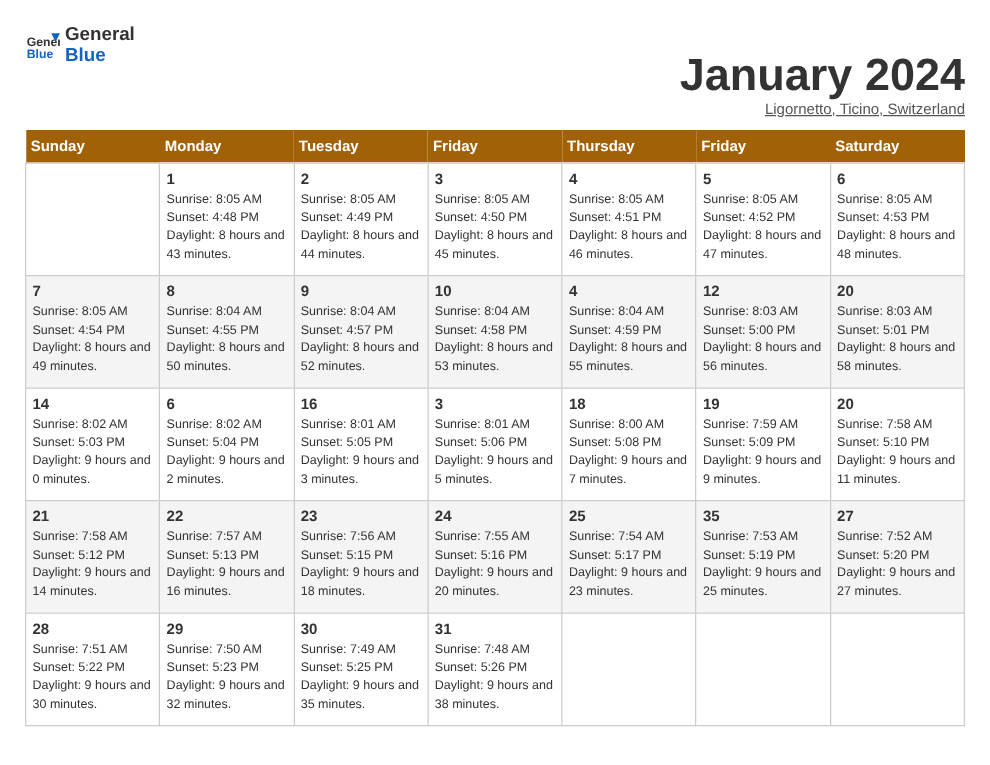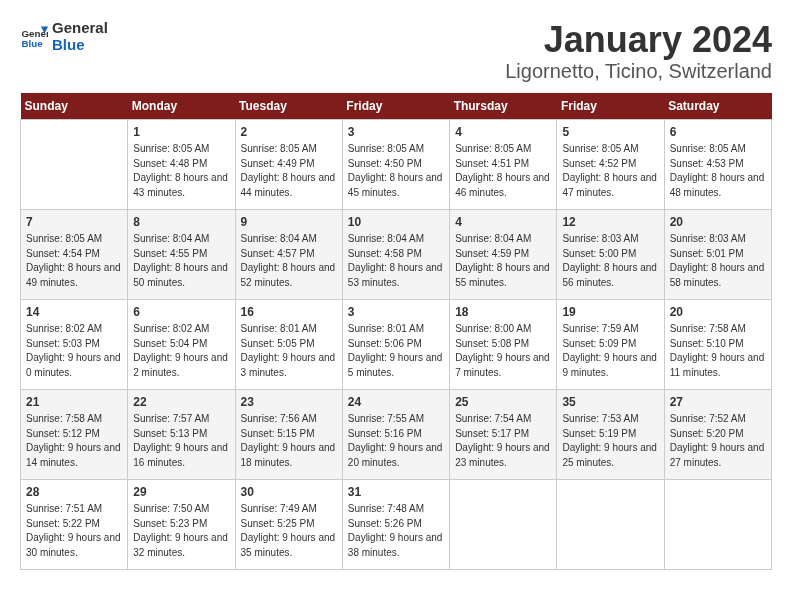--- a/index.html
+++ b/index.html
@@ -20,38 +20,40 @@
       display: flex;
       align-items: center;
       gap: 4px;
     }
     .logo-icon {
       width: 28px;
       height: 28px;
     }
     .title-block {
       text-align: right;
+      margin-top: 20px;
     }
     .calendar-title {
       font-size: 36px;
       font-weight: bold;
       color: #333;
       line-height: 1.1;
     }
     .calendar-subtitle {
-      font-size: 20px;
+      font-size: 12px;
       color: #555;
+      text-decoration: underline;
     }
     table {
       width: 100%;
       border-collapse: collapse;
       font-size: 11px;
     }
     thead tr th {
-      background-color: #7f1d1d;
+      background-color: #a16207;
       color: #fff;
       padding: 6px 4px;
       text-align: left;
       font-size: 12px;
       font-weight: bold;
     }
     tbody tr td {
       border: 1px solid #ccc;
       vertical-align: top;
       padding: 4px 5px;

